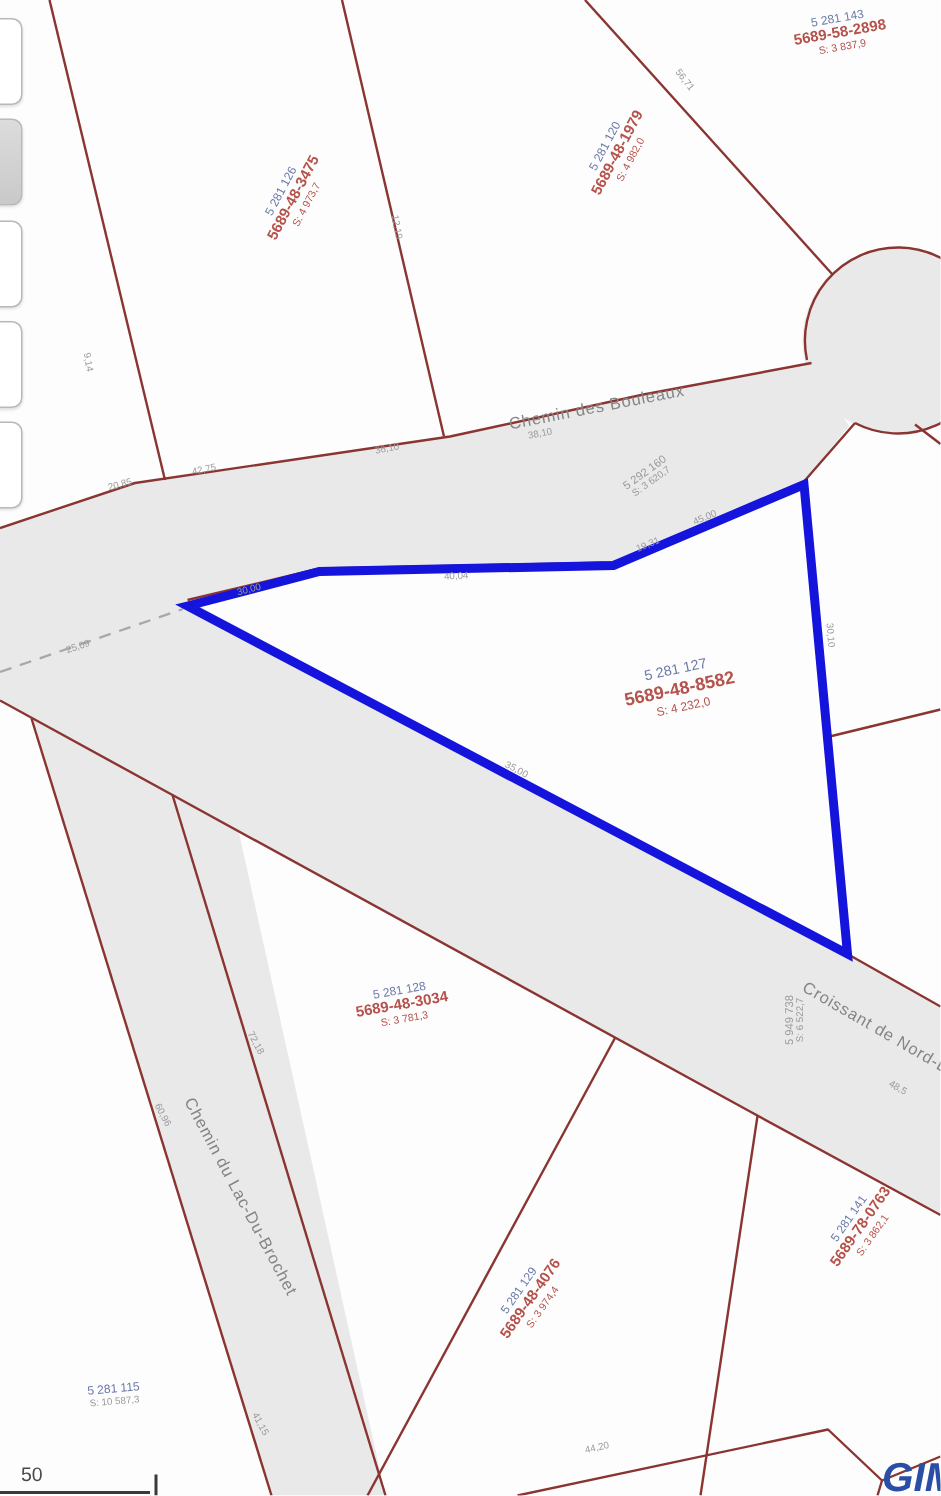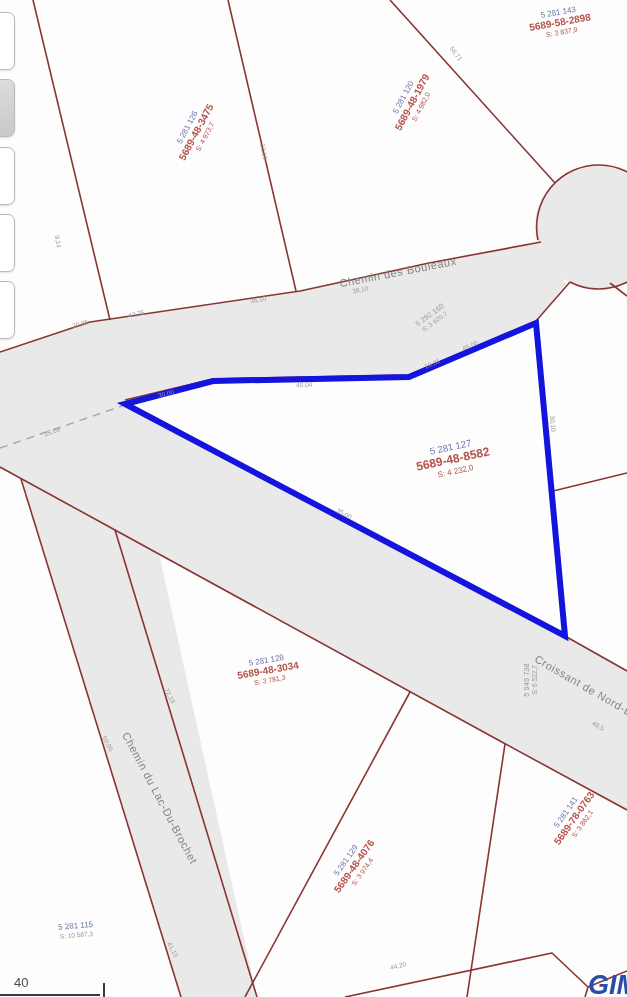--- a/index.html
+++ b/index.html
@@ -148,19 +148,19 @@
   <div class="dim" style="left:100px;top:740px;transform:rotate(62deg);">60,96</div>
   <div class="dim" style="left:165px;top:946px;transform:rotate(62deg);">41,15</div>
   <div class="dim" style="left:390px;top:962px;transform:rotate(-13deg);">44,20</div>
 
   <div class="toolbtn" style="top:12px;"></div>
   <div class="toolbtn pressed" style="top:79px;"></div>
   <div class="toolbtn" style="top:147px;"></div>
   <div class="toolbtn" style="top:214px;"></div>
   <div class="toolbtn" style="top:281px;"></div>
 
-  <div id="scale-label">40</div>
+  <div id="scale-label">50</div>
   <div id="scale-line"></div>
   <div id="scale-tick"></div>
 
   <div id="logo">GIM</div>
 
 </div>
 
 </body></html>

